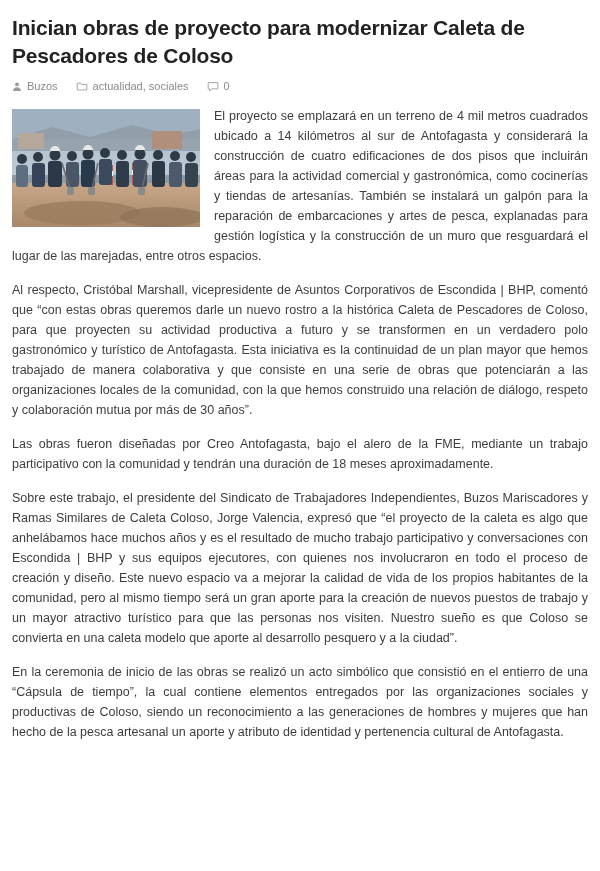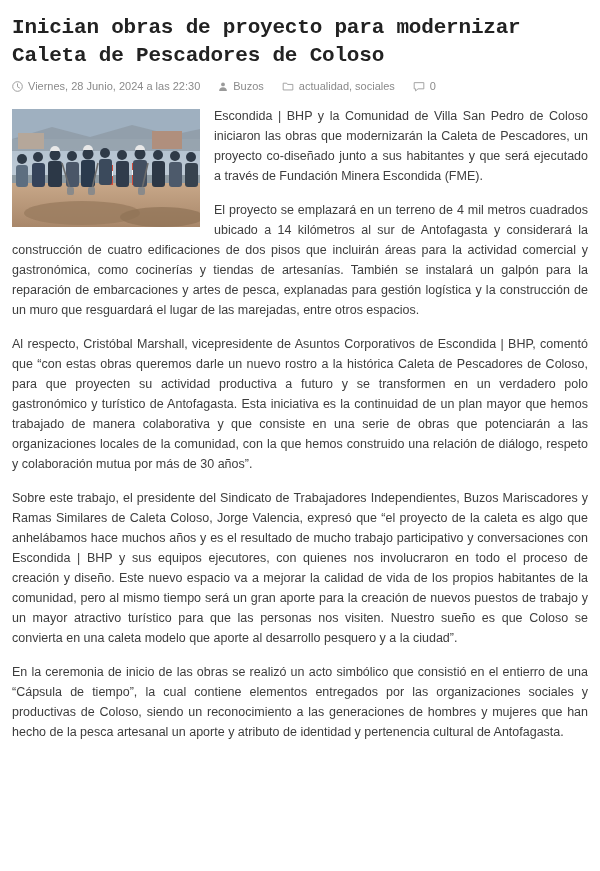--- a/index.html
+++ b/index.html
@@ -19,21 +19,20 @@
     width: 600px;
     padding: 10px 12px 0 12px;
   }
   h1.title {
     font-size: 21px;
     line-height: 28px;
     font-weight: bold;
     color: #222222;
     margin: 4px 0 10px 0;
     letter-spacing: -0.2px;
-    font-family: Liberation Mono, monospace;
   }
   .meta {
     display: flex;
     align-items: center;
     flex-wrap: wrap;
     font-size: 11px;
     color: #8a8a8a;
     margin: 2px 0 14px 0;
     gap: 0;
   }
@@ -77,29 +76,20 @@
   .clear { clear: both; }
 </style>
 </head>
 <body>
 
 <div class="page">
 
   <h1 class="title">Inician obras de proyecto para modernizar Caleta de Pescadores de Coloso</h1>
 
   <div class="meta">
-    <span class="meta-item">
-      <span class="ico">
-        <svg class="svg-ico" width="11" height="11" viewBox="0 0 16 16">
-            <circle cx="8" cy="8" r="7" fill="none" stroke="#9a9a9a" stroke-width="1.4"></circle>
-            <path d="M8 4.2v4.2l3 1.8" fill="none" stroke="#9a9a9a" stroke-width="1.4" stroke-linecap="round"></path>
-          </svg>
-      </span>
-      <span>Viernes, 28 Junio, 2024 a las 22:30</span>
-    </span>
 
     <span class="meta-item">
       <span class="ico">
         <svg class="svg-ico" width="10" height="11" viewBox="0 0 16 16">
             <circle cx="8" cy="4.6" r="3.1" fill="#9a9a9a"></circle>
             <path d="M1.8 15c0-3.6 2.8-5.8 6.2-5.8S14.2 11.4 14.2 15z" fill="#9a9a9a"></path>
           </svg>
       </span>
       <span>Buzos</span>
     </span>
@@ -198,20 +188,20 @@
               <rect x="126" y="78" width="7" height="8" rx="2"></rect>
             </g>
           </g>
 
           <ellipse cx="70" cy="104" rx="58" ry="12" fill="#9a7c5f" opacity="0.8"></ellipse>
           <ellipse cx="150" cy="108" rx="42" ry="10" fill="#8e7256" opacity="0.7"></ellipse>
         </svg>
       </div>
     </div>
 
-    <p>Escondida | BHP y la Comunidad de Villa San Pedro de Coloso iniciaron las obras que modernizarán la Caleta de Pescadores, un proyecto co-diseñado junto a sus habitantes y que será ejecutado a través de Fundación Minera Escondida (FME).</p>
     <p>El proyecto se emplazará en un terreno de 4 mil metros cuadrados ubicado a 14 kilómetros al sur de Antofagasta y considerará la construcción de cuatro edificaciones de dos pisos que incluirán áreas para la actividad comercial y gastronómica, como cocinerías y tiendas de artesanías. También se instalará un galpón para la reparación de embarcaciones y artes de pesca, explanadas para gestión logística y la construcción de un muro que resguardará el lugar de las marejadas, entre otros espacios.</p>
     <p>Al respecto, Cristóbal Marshall, vicepresidente de Asuntos Corporativos de Escondida | BHP, comentó que “con estas obras queremos darle un nuevo rostro a la histórica Caleta de Pescadores de Coloso, para que proyecten su actividad productiva a futuro y se transformen en un verdadero polo gastronómico y turístico de Antofagasta. Esta iniciativa es la continuidad de un plan mayor que hemos trabajado de manera colaborativa y que consiste en una serie de obras que potenciarán a las organizaciones locales de la comunidad, con la que hemos construido una relación de diálogo, respeto y colaboración mutua por más de 30 años”.</p>
+    <p>Las obras fueron diseñadas por Creo Antofagasta, bajo el alero de la FME, mediante un trabajo participativo con la comunidad y tendrán una duración de 18 meses aproximadamente.</p>
     <p>Sobre este trabajo, el presidente del Sindicato de Trabajadores Independientes, Buzos Mariscadores y Ramas Similares de Caleta Coloso, Jorge Valencia, expresó que “el proyecto de la caleta es algo que anhelábamos hace muchos años y es el resultado de mucho trabajo participativo y conversaciones con Escondida | BHP y sus equipos ejecutores, con quienes nos involucraron en todo el proceso de creación y diseño. Este nuevo espacio va a mejorar la calidad de vida de los propios habitantes de la comunidad, pero al mismo tiempo será un gran aporte para la creación de nuevos puestos de trabajo y un mayor atractivo turístico para que las personas nos visiten. Nuestro sueño es que Coloso se convierta en una caleta modelo que aporte al desarrollo pesquero y a la ciudad”.</p>
     <p>En la ceremonia de inicio de las obras se realizó un acto simbólico que consistió en el entierro de una “Cápsula de tiempo”, la cual contiene elementos entregados por las organizaciones sociales y productivas de Coloso, siendo un reconocimiento a las generaciones de hombres y mujeres que han hecho de la pesca artesanal un aporte y atributo de identidad y pertenencia cultural de Antofagasta.</p>
     <div class="clear"></div>
   </div>
 </div>
 
 </body></html>

